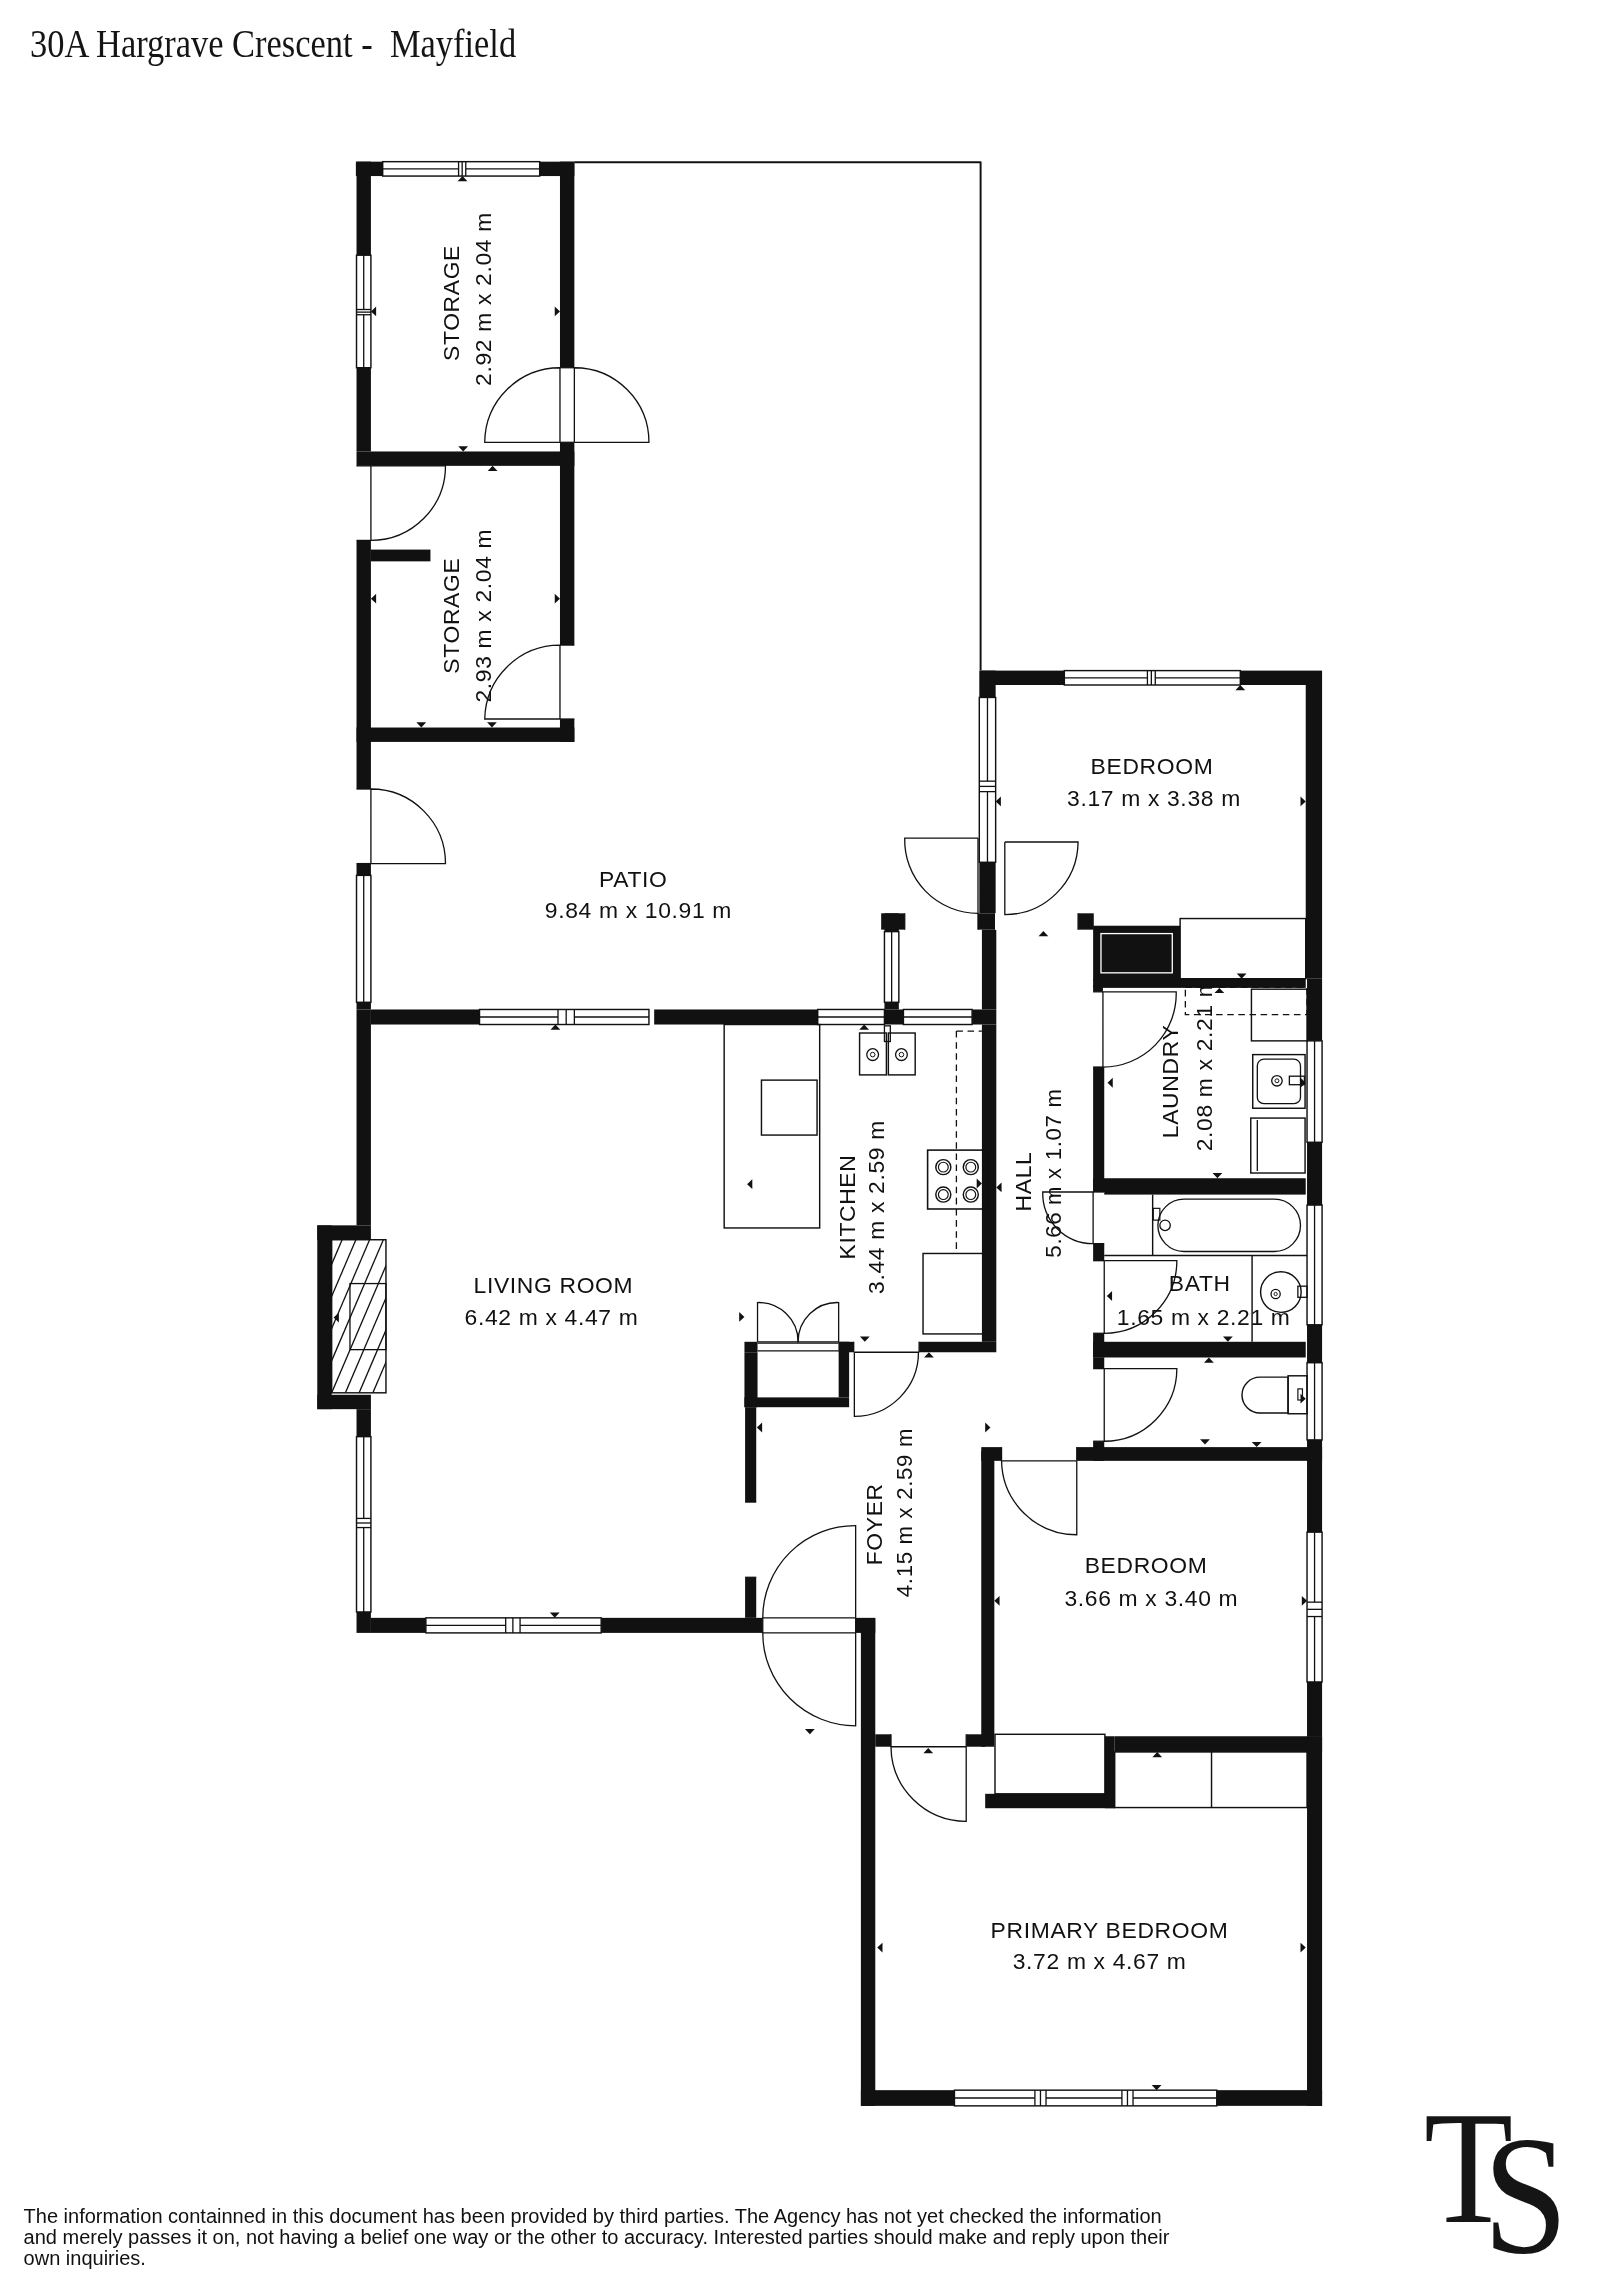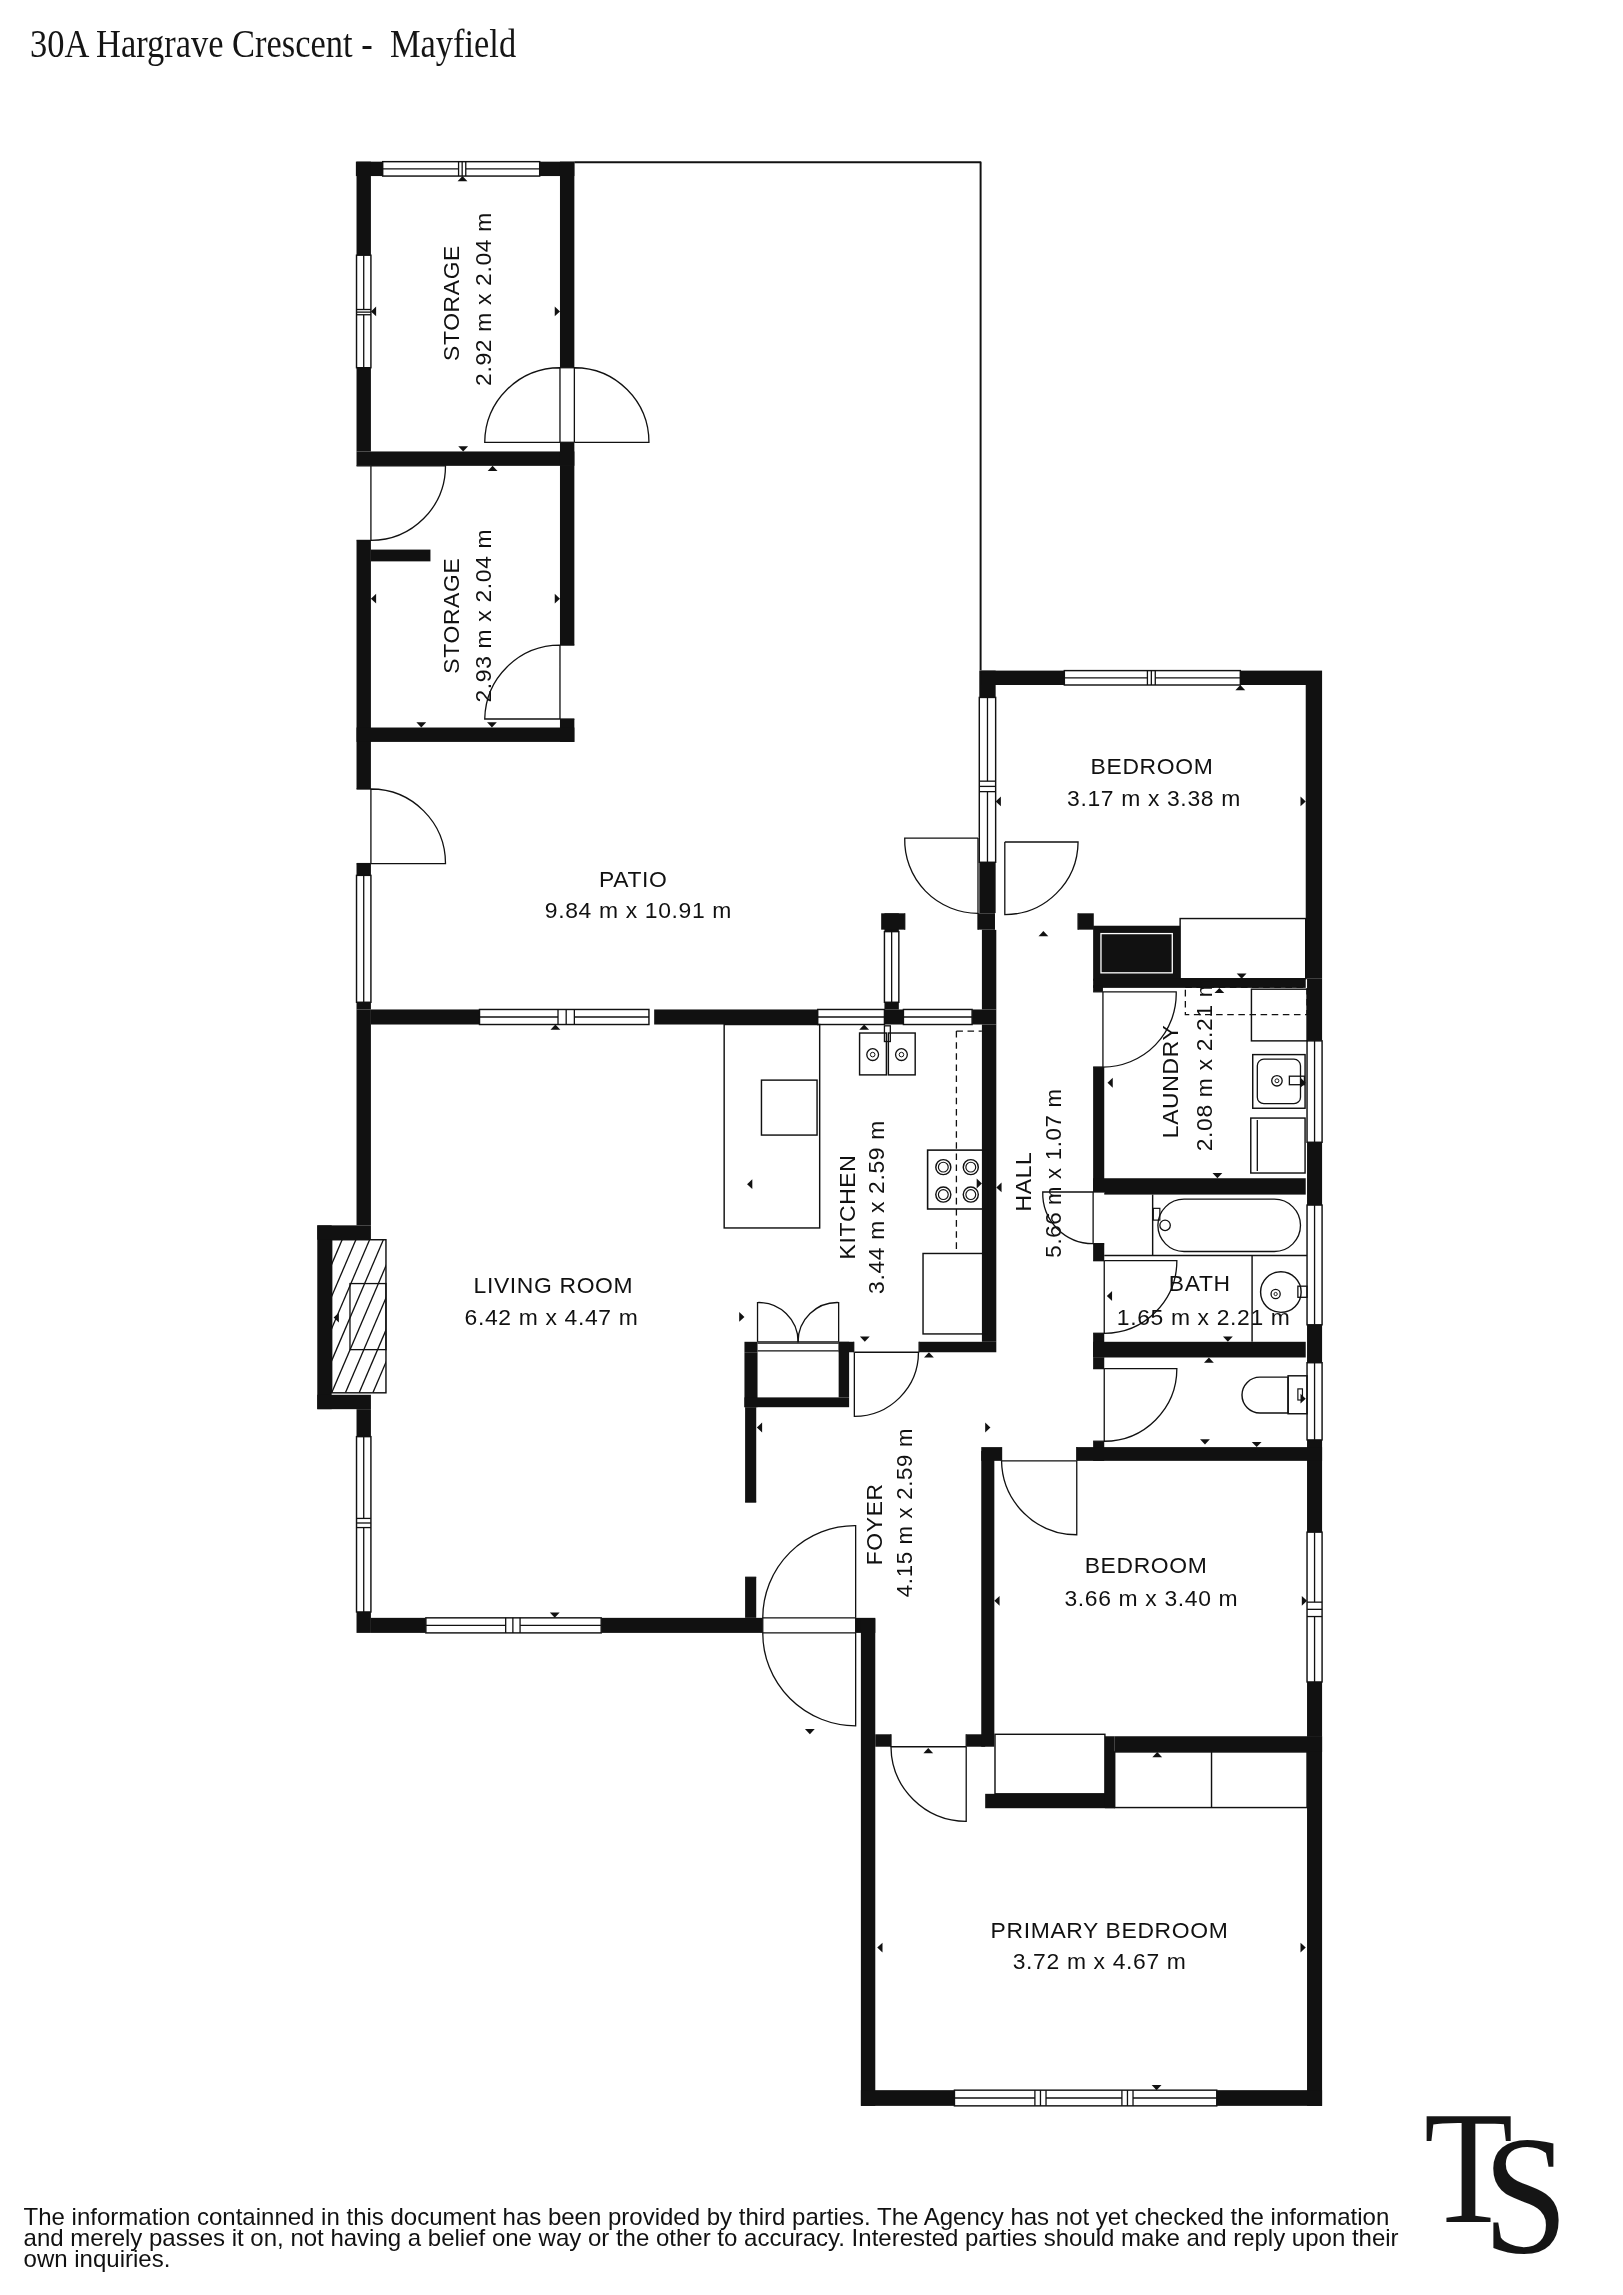--- a/index.html
+++ b/index.html
@@ -1,16 +1,16 @@
 <!DOCTYPE html>
 <html style="font-size:10.5px"><head><meta charset="utf-8">
 <style>
 html,body{margin:0;padding:0;background:#fff;width:1623px;height:2295px;overflow:hidden}
 .title{position:absolute;left:30px;top:19px;font-family:'Liberation Serif',serif;font-size:41px;color:#151515;letter-spacing:0px;white-space:pre;transform:scaleX(0.84);transform-origin:left top}
-.disc{position:absolute;left:23.6px;top:2206px;font-family:'Liberation Sans',sans-serif;font-size:24px;color:#111;line-height:21px;white-space:pre}
+.disc{position:absolute;left:23.6px;top:2206px;font-family:'Liberation Sans',sans-serif;font-size:20px;color:#111;line-height:21px;white-space:pre}
 .logoT{position:absolute;left:1424px;top:2087px;font-family:'Liberation Serif',serif;font-size:162px;color:#151515;line-height:1;transform:scaleX(0.9);transform-origin:left top}
 .logoS{position:absolute;left:1483px;top:2110px;font-family:'Liberation Serif',serif;font-size:170px;color:#151515;line-height:1;transform:scaleX(0.9);transform-origin:left top}
 </style></head>
 <body>
 
 <div class="title">30A Hargrave Crescent -  Mayfield</div>
 
 <svg width="1623" height="2295" viewBox="0 0 2481 3508" style="position:absolute;left:0;top:0">
 
 <line x1="878" y1="248" x2="1500" y2="248" stroke="#111" stroke-width="3"></line>

